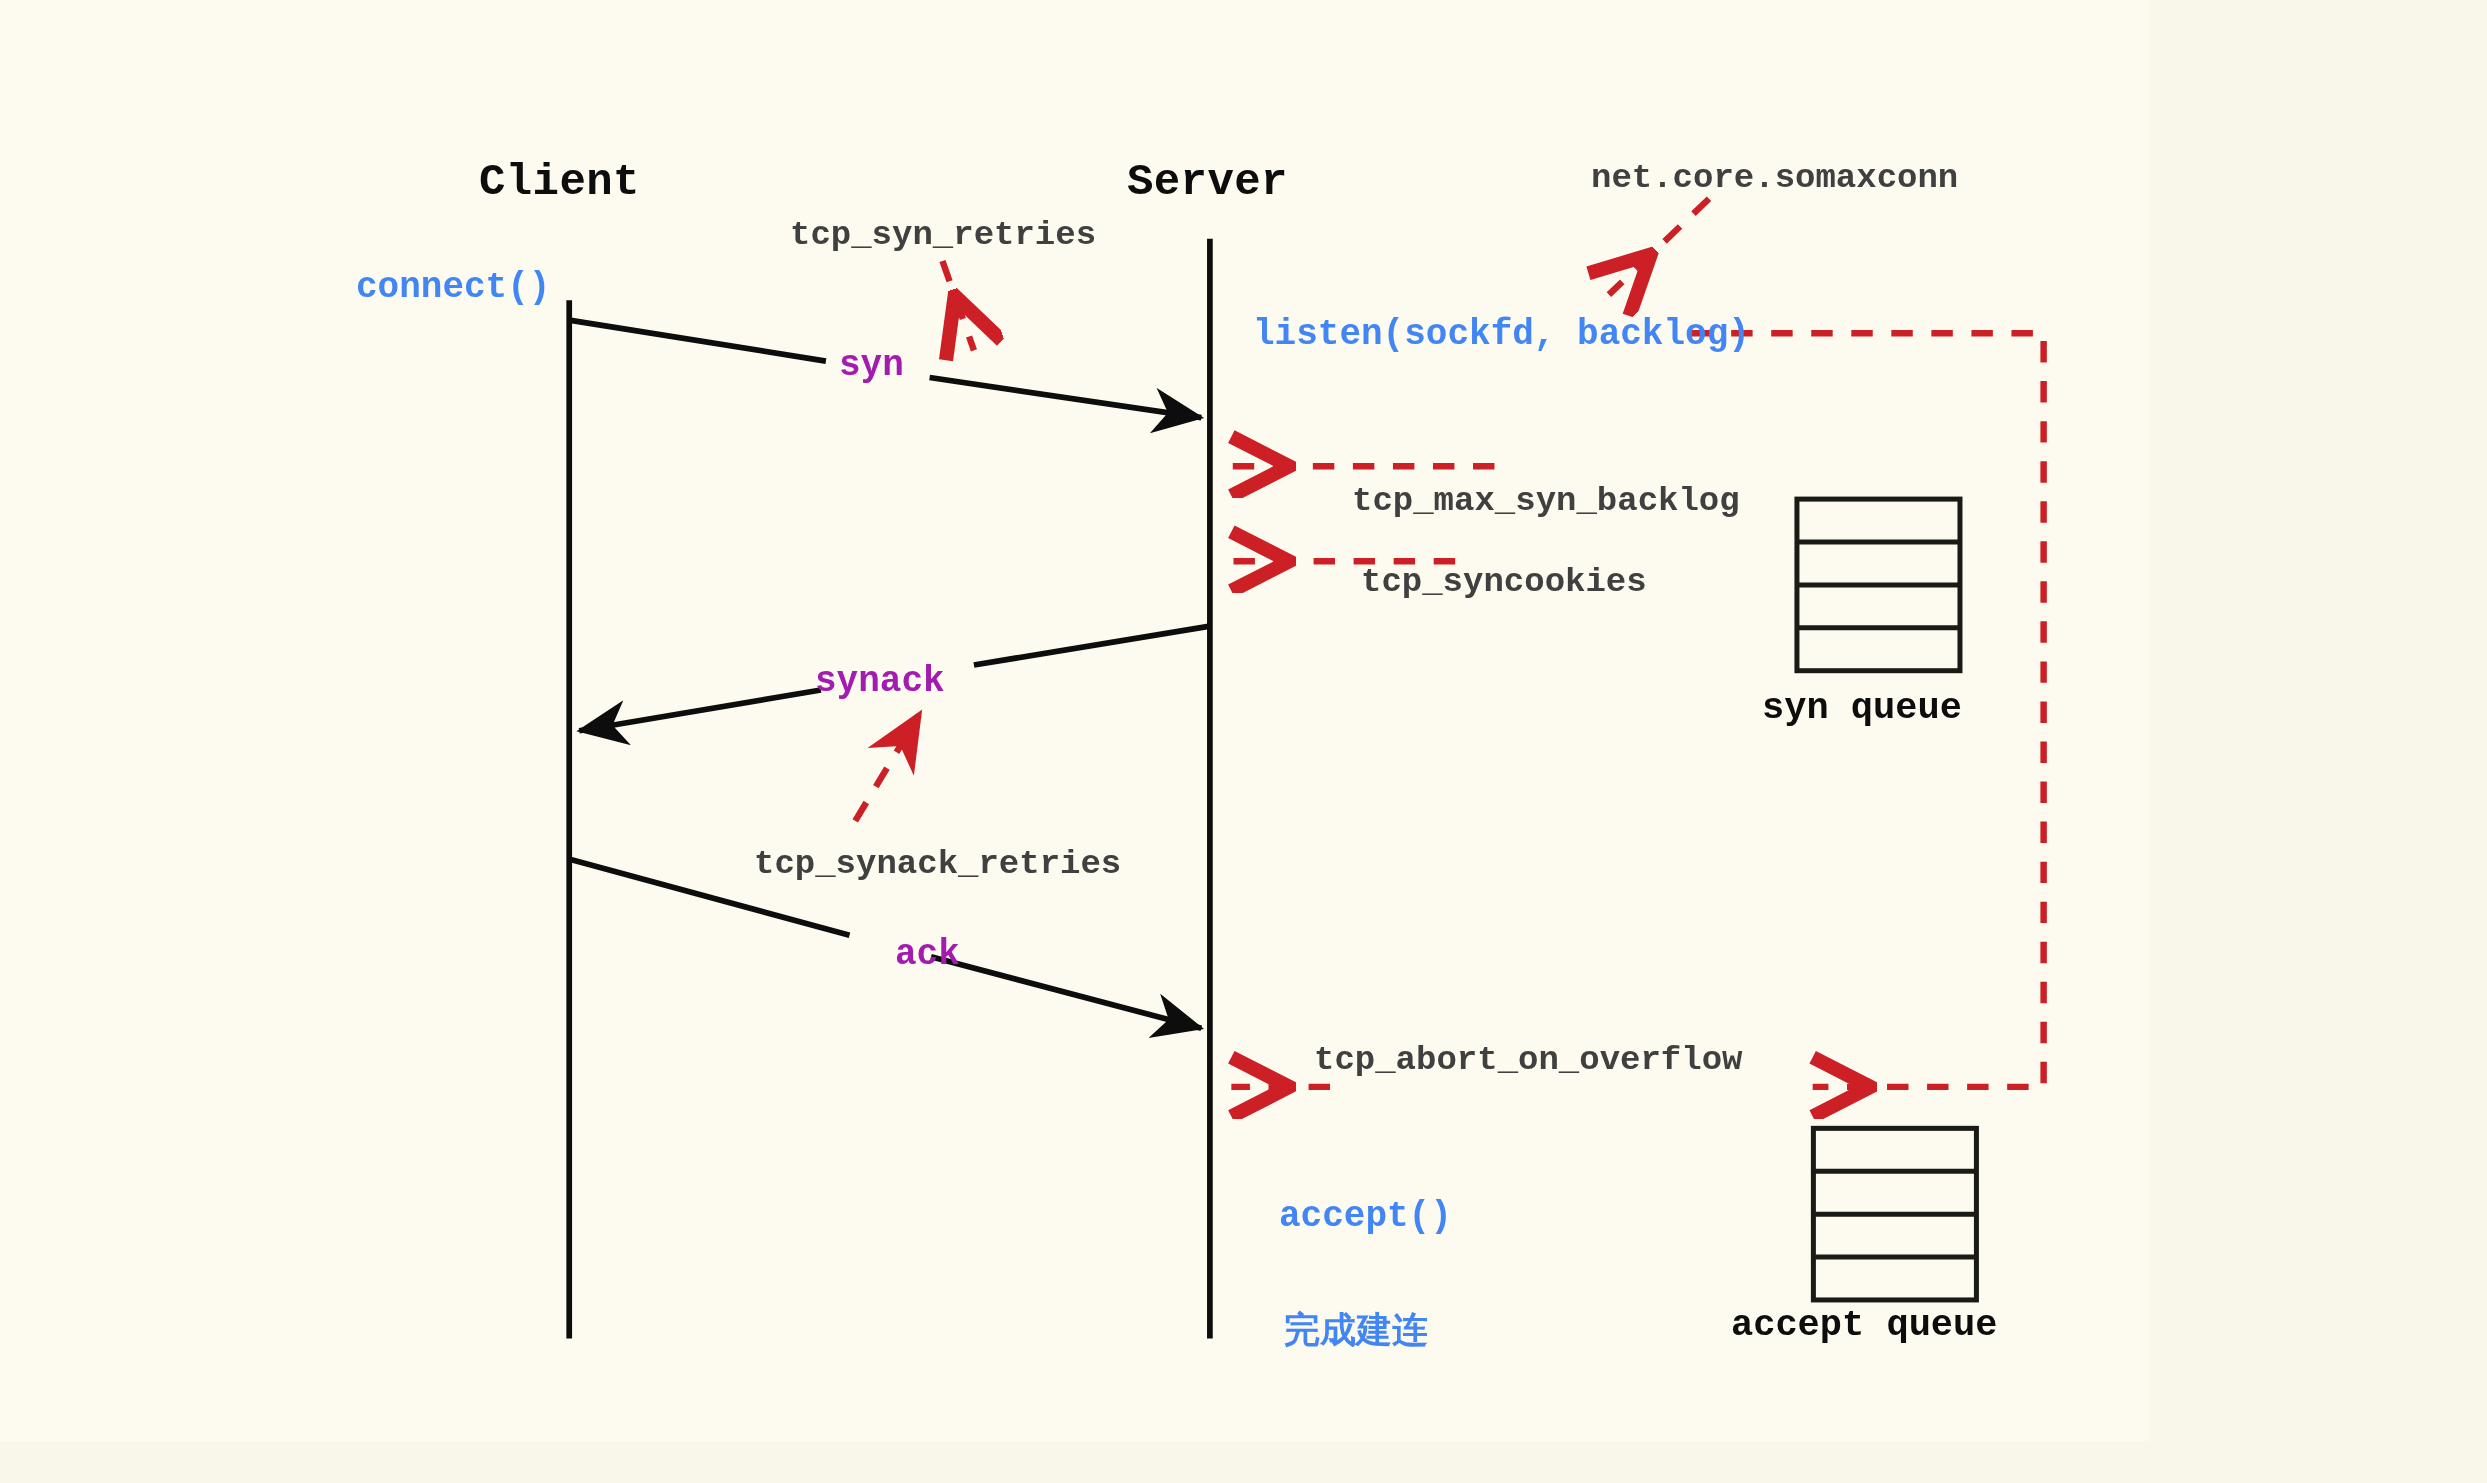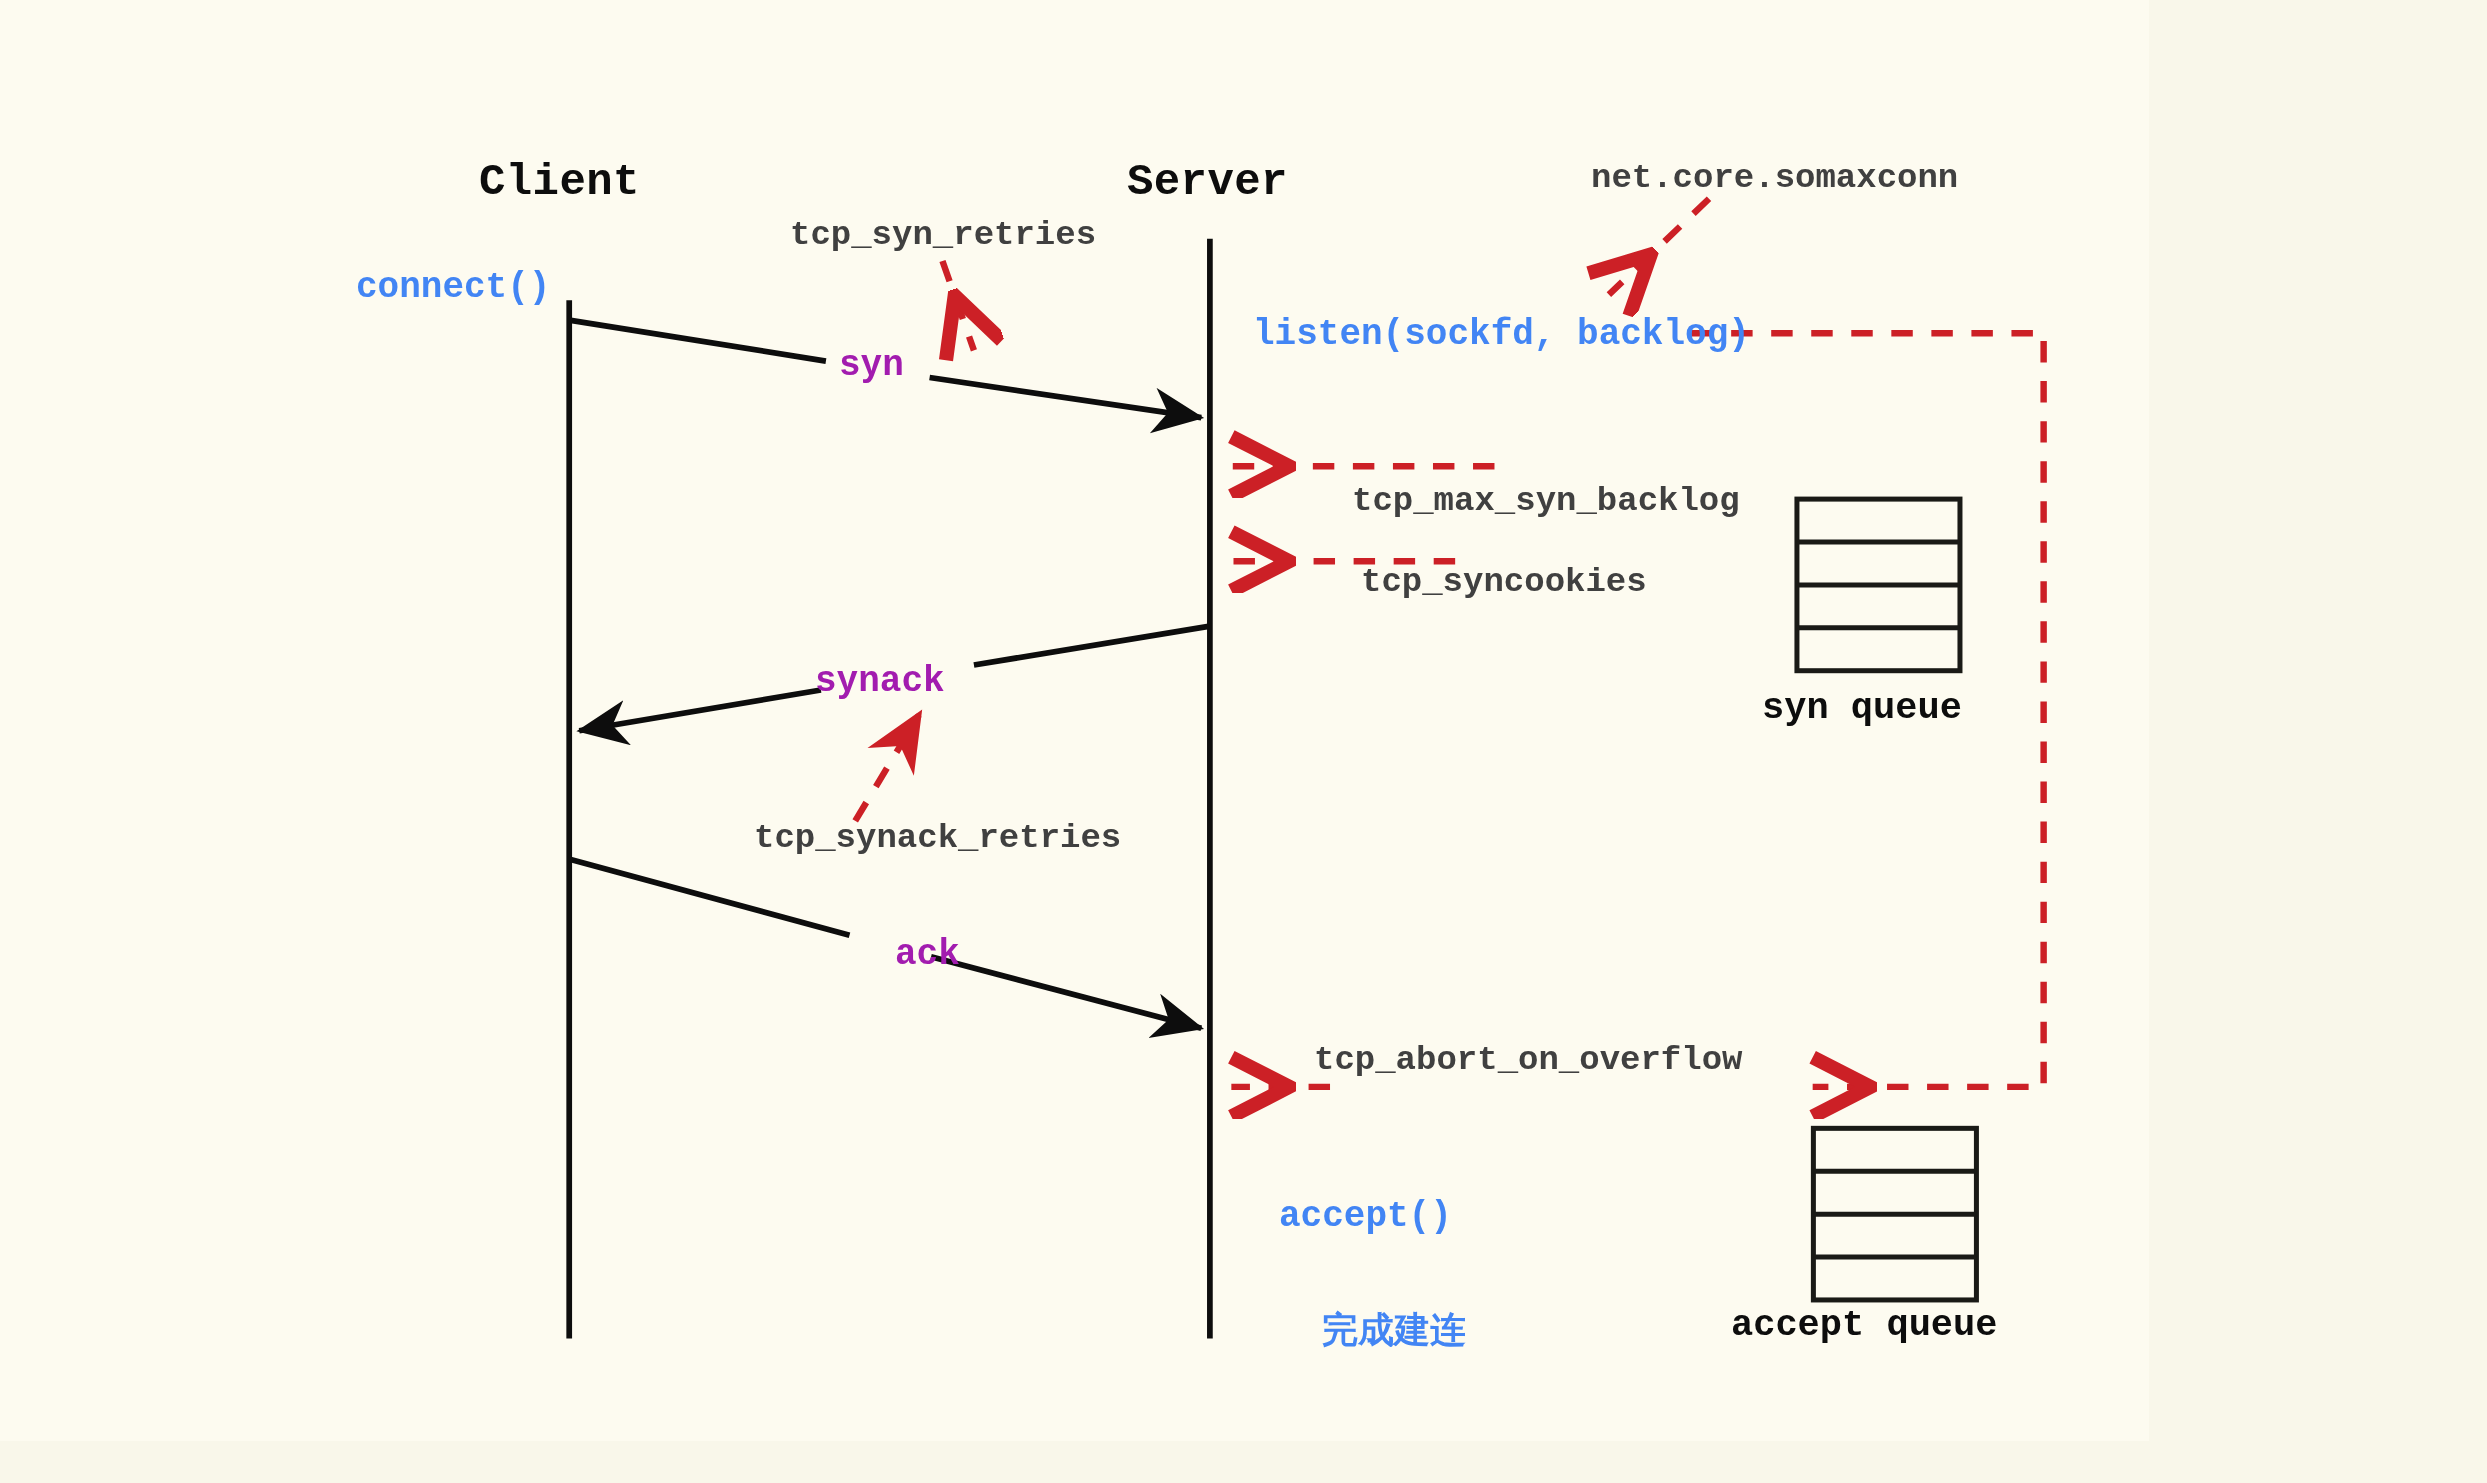--- a/index.html
+++ b/index.html
@@ -120,28 +120,28 @@
     <line x1="2536" y1="1758" x2="2764" y2="1758" stroke="#1a1a16" stroke-width="7"></line>
   </g>
 </svg>
 
 <div class="lbl lbl-actor" style="left:479px; top:160px;">Client</div>
 <div class="lbl lbl-actor" style="left:1127px; top:160px;">Server</div>
 
 <div class="lbl lbl-api" style="left:356px; top:270px;text-align:center;">connect()</div>
 <div class="lbl lbl-api" style="left:1253px; top:317px;text-align:right;">listen(sockfd, backlog)</div>
 <div class="lbl lbl-api" style="left:1279px; top:1199px;">accept()</div>
-<div class="lbl lbl-cjk" style="left:1284px; top:1312px;margin-left:38px;">完成建连</div>
+<div class="lbl lbl-cjk" style="left:1284px; top:1312px;">完成建连</div>
 
 <div class="lbl lbl-msg" style="left:839px; top:348px;">syn</div>
 <div class="lbl lbl-msg" style="left:815px; top:664px;">synack</div>
 <div class="lbl lbl-msg" style="left:860px; top:937px;margin-left:35px;">ack</div>
 
 <div class="lbl lbl-sysctl" style="left:1591px; top:161px;">net.core.somaxconn</div>
 <div class="lbl lbl-sysctl" style="left:790px; top:218px;">tcp_syn_retries</div>
 <div class="lbl lbl-sysctl" style="left:1352px; top:484px;">tcp_max_syn_backlog</div>
 <div class="lbl lbl-sysctl" style="left:1361px; top:565px;">tcp_syncookies</div>
-<div class="lbl lbl-sysctl" style="left:754px; top:821px;">tcp_synack_retries</div>
+<div class="lbl lbl-sysctl" style="left:754px; top:847px;">tcp_synack_retries</div>
 <div class="lbl lbl-sysctl" style="left:1314px; top:1043px;">tcp_abort_on_overflow</div>
 
 <div class="lbl lbl-queue" style="left:1762px; top:690px;">syn queue</div>
 <div class="lbl lbl-queue" style="left:1731px; top:1307px;">accept queue</div>
 
 
 </body></html>

